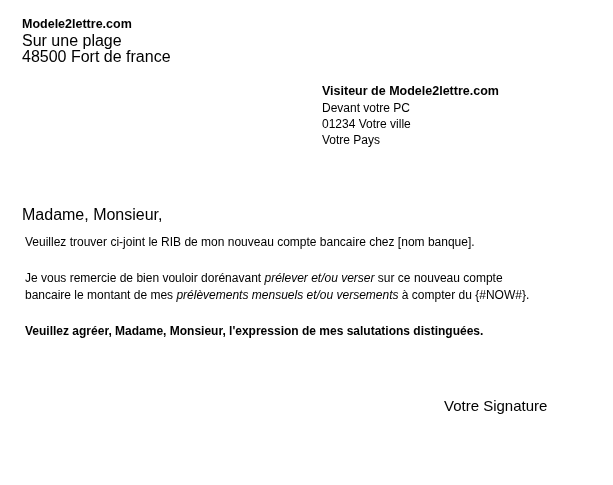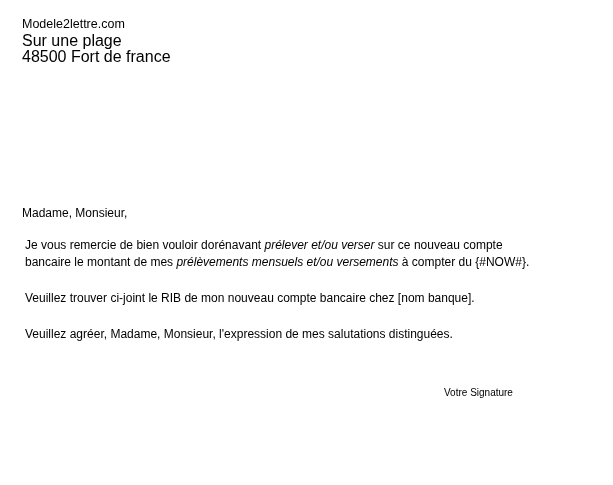--- a/index.html
+++ b/index.html
@@ -21,21 +21,21 @@
     height: 485px;
     box-sizing: border-box;
   }
   .sender-block {
     position: absolute;
     left: 22px;
     top: 16px;
     line-height: 16px;
   }
   .sender-name {
-    font-weight: normal;
+    font-weight: bold;
     font-size: 12.5px;
     margin-bottom: 1px;
   }
   .sender-line {
     font-size: 16px;
   }
   .recipient-block {
     position: absolute;
     left: 322px;
     top: 83px;
@@ -49,60 +49,67 @@
   .recipient-line {
     font-size: 12px;
   }
   .body-block {
     position: absolute;
     left: 22px;
     top: 206px;
     width: 520px;
   }
   .salutation {
-    font-size: 12px;
-    margin-bottom: 17px;
+    font-size: 16px;
+    margin-bottom: 10px;
   }
   .para {
     font-size: 12px;
     line-height: 17px;
     margin-bottom: 19px;
     padding-left: 3px;
   }
   .para em {
     font-style: italic;
   }
   .closing {
     font-size: 12px;
     line-height: 17px;
     padding-left: 3px;
+    font-weight: bold;
   }
   .signature {
     position: absolute;
     left: 444px;
-    top: 387px;
-    font-size: 10px;
+    top: 397px;
+    font-size: 15px;
   }
 </style>
 </head>
 <body>
 
 <div class="page">
 
   <div class="sender-block">
     <div class="sender-name">Modele2lettre.com</div>
     <div class="sender-line">Sur une plage</div>
     <div class="sender-line">48500 Fort de france</div>
   </div>
 
+  <div class="recipient-block">
+    <div class="recipient-name">Visiteur de Modele2lettre.com</div>
+    <div class="recipient-line">Devant votre PC</div>
+    <div class="recipient-line">01234 Votre ville</div>
+    <div class="recipient-line">Votre Pays</div>
+  </div>
 
   <div class="body-block">
     <div class="salutation">Madame, Monsieur,</div>
+    <div class="para">Veuillez trouver ci-joint le RIB de mon nouveau compte bancaire chez [nom banque].</div>
     <div class="para">
       <span>Je vous remercie de bien vouloir dorénavant </span><em>prélever et/ou verser</em><span> sur ce nouveau compte bancaire le montant de mes </span><em>prélèvements mensuels et/ou versements</em><span> à compter du {#NOW#}.</span>
     </div>
-    <div class="para">Veuillez trouver ci-joint le RIB de mon nouveau compte bancaire chez [nom banque].</div>
     <div class="closing">Veuillez agréer, Madame, Monsieur, l'expression de mes salutations distinguées.</div>
   </div>
 
   <div class="signature">Votre Signature</div>
 
 </div>
 
 </body></html>

